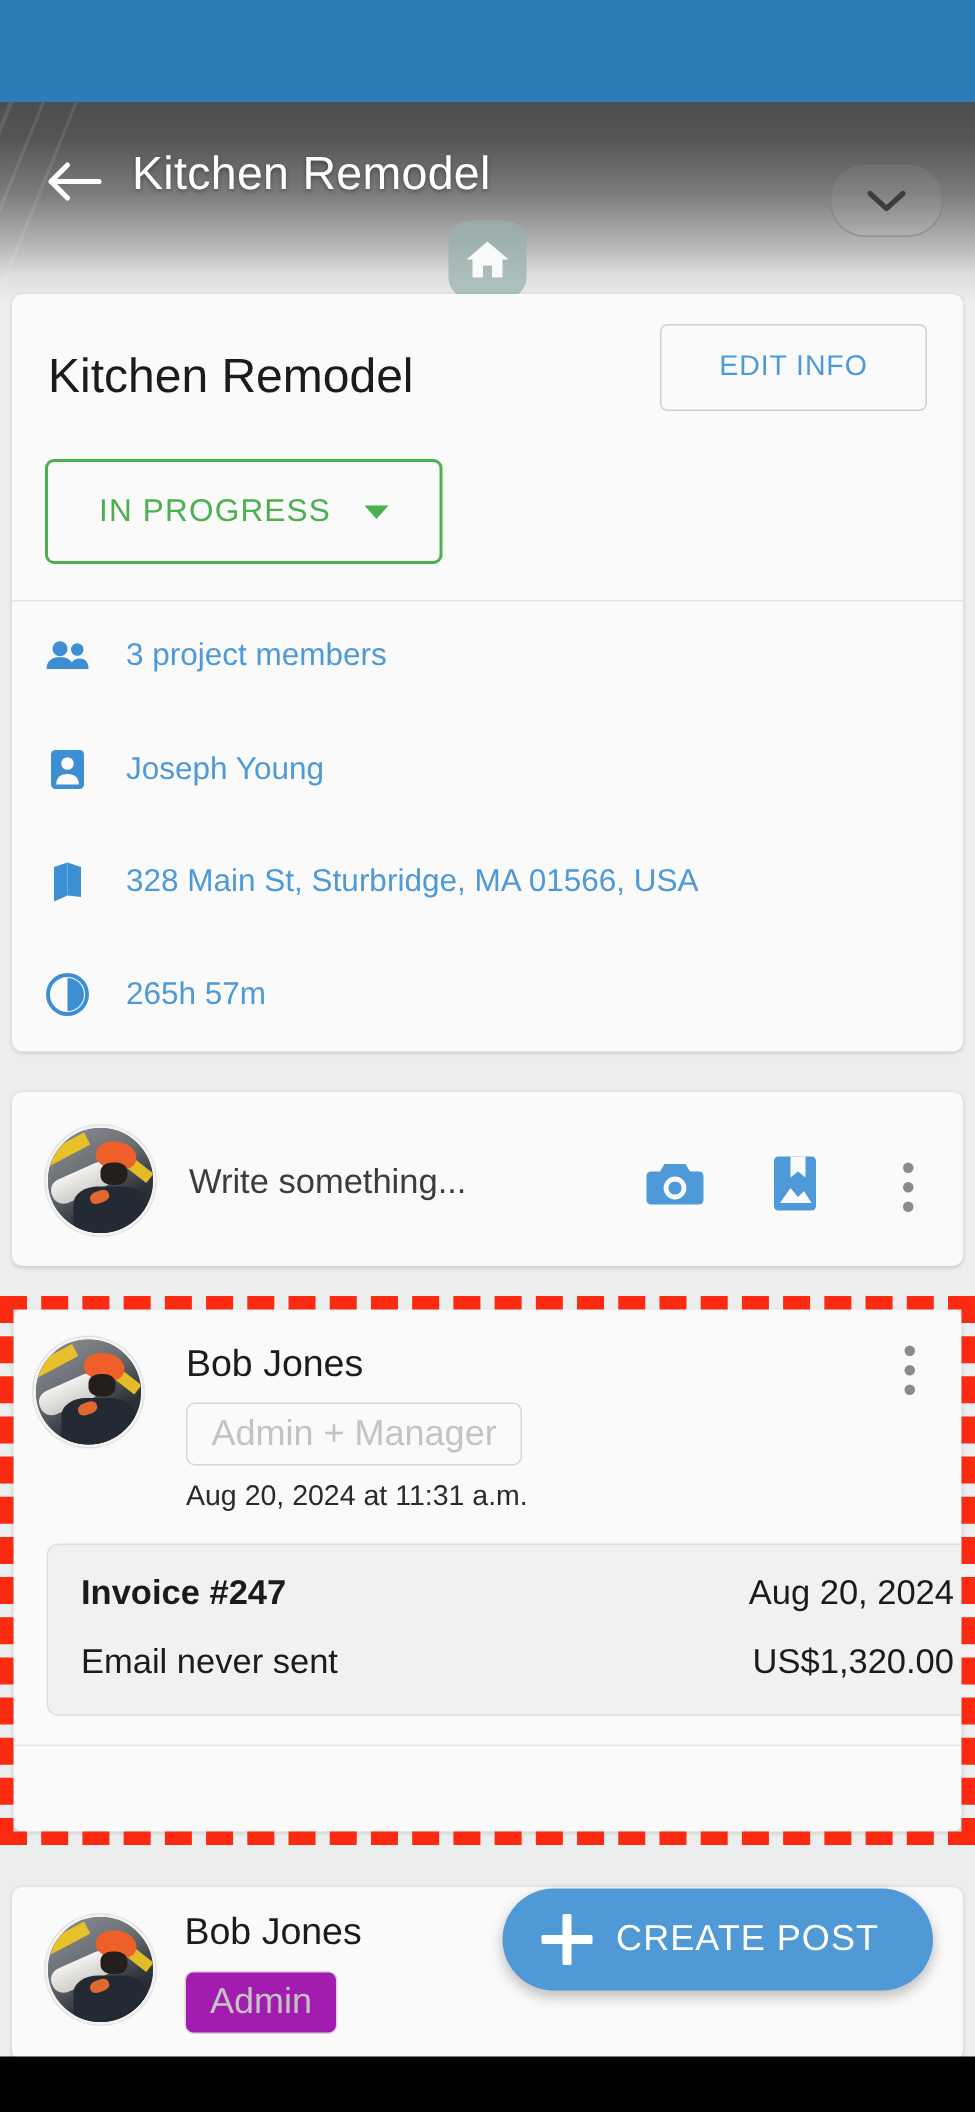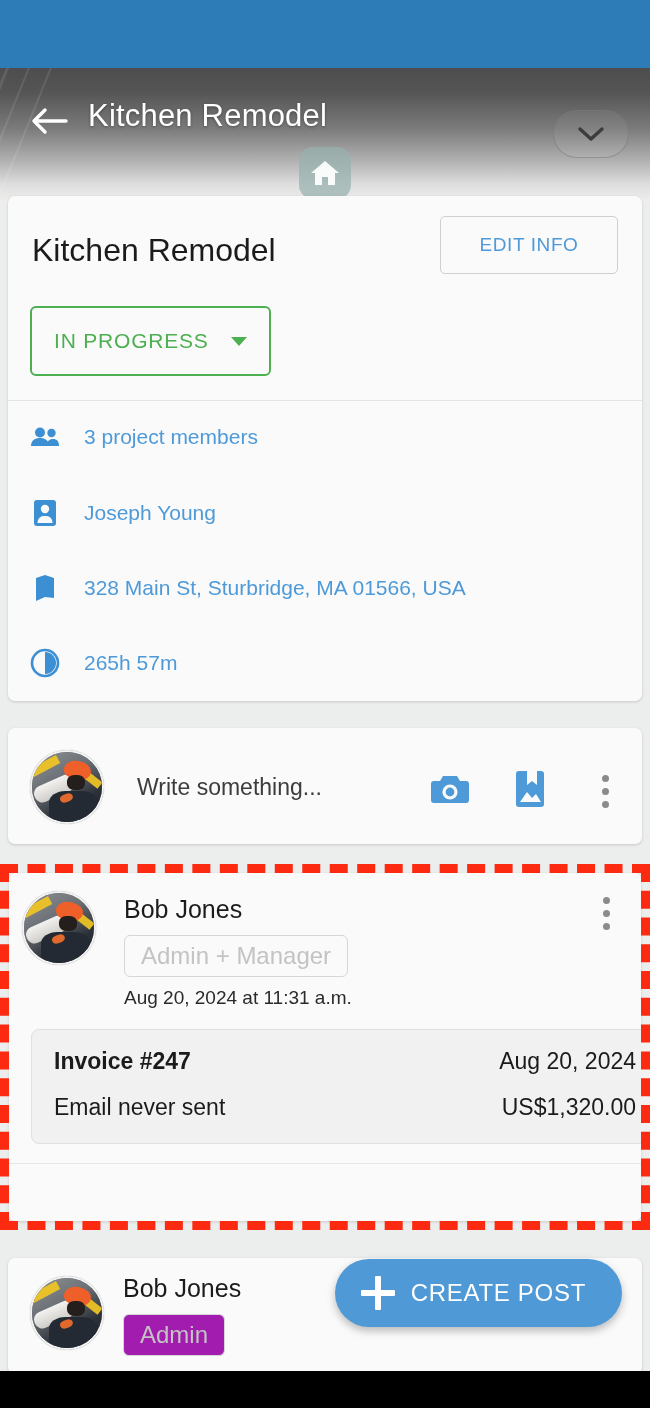--- a/index.html
+++ b/index.html
@@ -59,21 +59,21 @@
   
   .projcard { top:196px; height:505px; }
   .proj-title { position:absolute; left:24px; top:36px; font-size:32px; color:#1b1b1b; }
   .editinfo {
     position:absolute; right:24px; top:20px; width:178px; height:58px;
     border:1px solid #cfcfcf; border-radius:5px; background:#fafafa;
     display:flex; align-items:center; justify-content:center;
     font-size:19px; letter-spacing:.6px; color:#4e9ad8; font-weight:400;
   }
   .statuspill {
-    position:absolute; left:22px; top:110px; height:70px; padding:0 22px;
+    position:absolute; left:22px; top:110px; height:70px; padding:0 34px;
     border:2px solid #4caf50; border-radius:6px; background:#fafafa;
     display:flex; align-items:center; gap:22px;
   }
   .statuspill .lbl { font-size:21px; letter-spacing:.8px; color:#4caf50; font-weight:400; }
   .caret-down {
     width:0; height:0; border-left:8px solid transparent; border-right:8px solid transparent;
     border-top:9px solid #4caf50;
   }
   .divider { position:absolute; left:0; width:634px; height:1px; background:#e4e4e4; }
 
@@ -91,21 +91,21 @@
   .av-inner { position:absolute; inset:0; }
   .av-bg { position:absolute; inset:0; background:linear-gradient(150deg,#8f9296 0%,#6b7076 38%,#2c3138 70%,#1d2126 100%); }
   .av-yellow1 { position:absolute; left:-6%; top:14%; width:46%; height:13%; background:#e8c02a; transform:rotate(-28deg); }
   .av-yellow2 { position:absolute; left:62%; top:30%; width:40%; height:11%; background:#e3bb27; transform:rotate(38deg); }
   .av-pipe { position:absolute; left:2%; top:40%; width:62%; height:24%; background:linear-gradient(180deg,#f3f2f0,#cfcdc9); transform:rotate(-24deg); border-radius:8px; }
   .av-hat { position:absolute; left:46%; top:13%; width:38%; height:26%; background:#ef5f2a; border-radius:50% 50% 40% 40%; transform:rotate(9deg); }
   .av-face { position:absolute; left:50%; top:33%; width:26%; height:22%; background:#241f1c; border-radius:40%; }
   .av-body { position:absolute; left:24%; top:56%; width:70%; height:48%; background:#232a33; border-radius:34% 34% 10% 10%; }
   .av-glove { position:absolute; left:40%; top:60%; width:18%; height:12%; background:#e2692e; border-radius:40%; transform:rotate(-20deg); }
 
-  .composer-ph { position:absolute; left:118px; top:46px; font-size:23px; color:#3c3c3c;margin-left:11px; }
+  .composer-ph { position:absolute; left:118px; top:46px; font-size:23px; color:#3c3c3c; }
   .composer-icons { position:absolute; right:22px; top:42px; display:flex; align-items:center; gap:44px; }
   .kebab { display:flex; flex-direction:column; gap:6px; align-items:center; justify-content:center; width:30px; height:36px; }
   .kebab i { display:block; width:7px; height:7px; border-radius:50%; background:#8b8b8b; }
 
   
   .hlwrap { position:absolute; left:0; top:864px; width:650px; height:366px; }
   .hlborder {
     position:absolute; inset:0;
     border:9px dashed #fb2a10;
   }

